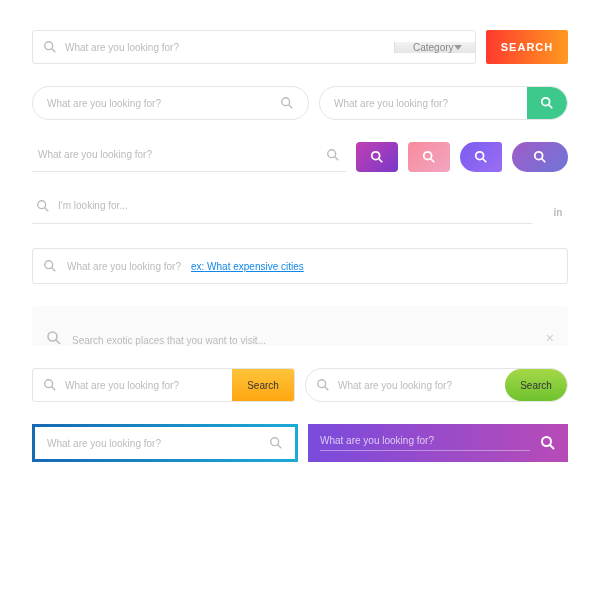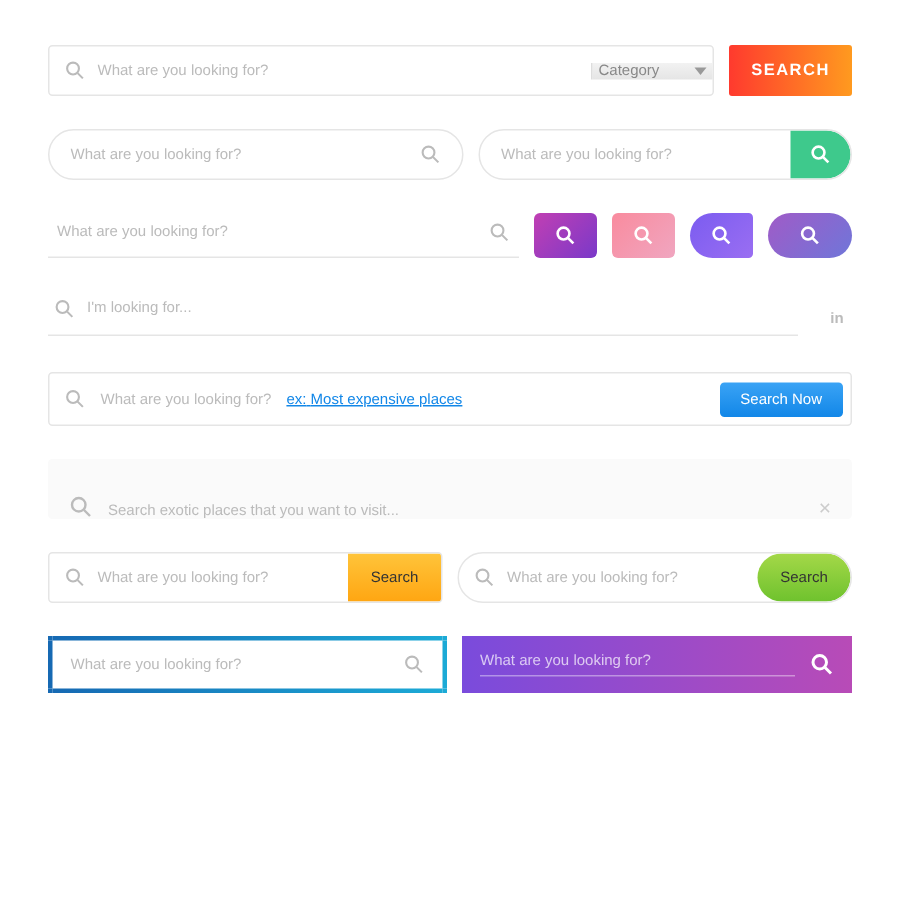--- a/index.html
+++ b/index.html
@@ -8,21 +8,21 @@
   input { border: none; outline: none; background: transparent; font-size: 10px; color: #333; width: 100%; }
   input::placeholder { color: #bbb; }
   .icon { display: inline-flex; align-items: center; justify-content: center; }
   .mag { stroke: #bbb; fill: none; stroke-width: 1.6; }
   .mag-white { stroke: #fff; fill: none; stroke-width: 2; }
   .caret { width:0; height:0; border-left:4px solid transparent; border-right:4px solid transparent; border-top:5px solid #999; display:inline-block; }
 
   
   .r1-box { flex:1; display:flex; align-items:center; border:1px solid #e5e5e5; border-radius:3px; height:34px; background:#fff; }
   .r1-box .left { display:flex; align-items:center; gap:8px; padding:0 10px; flex:1; }
-  .r1-cat { width:81px; background:linear-gradient(#f2f2f2,#e5e5e5); border-left:1px solid #ddd; display:flex; align-items:center; justify-content:space-between; padding:0 4px; font-size:10px; color:#888; }
+  .r1-cat { width:81px; background:linear-gradient(#f2f2f2,#e5e5e5); border-left:1px solid #ddd; display:flex; align-items:center; justify-content:space-between; padding:0 18px; font-size:10px; color:#888; }
   .r1-btn { width:82px; background:linear-gradient(90deg,#ff3a2e,#ff9a1f); color:#fff; display:flex; align-items:center; justify-content:center; font-weight:bold; font-size:11px; letter-spacing:1px; border-radius:2px; }
 
   
   .pill { flex:1; display:flex; align-items:center; border:1px solid #e5e5e5; border-radius:20px; height:34px; padding:0 14px; gap:8px; background:#fff; }
   .pill .tail { margin-left:auto; }
   .r2b-btn { width:40px; background:#3ec98c; display:flex; align-items:center; justify-content:center; border-top-right-radius:20px; border-bottom-right-radius:20px; margin-left:-2px; }
   .r2b { display:flex; flex:1; border:1px solid #e5e5e5; border-radius:20px; overflow:hidden; height:34px; }
   .r2b-in { flex:1; display:flex; align-items:center; padding:0 14px; }
 
   
@@ -159,22 +159,21 @@
   <div class="r4-in">in</div>
 </div>
 
 <div class="r5">
   <span class="icon">
       <svg width="14" height="14" class="mag">
         <use href="#mag"></use>
       </svg>
     </span>
   <span class="ph">What are you looking for?</span>
-  <span><span class="ex"><span>ex:</span> <span>Most expensive places</span></span></span>
-  <div class="r5-btn">Search Now</div>
+  <span><span class="ex"><span>ex:</span> <span>What expensive cities</span></span></span>
 </div>
 
 <div class="r6">
   <span class="icon">
       <svg width="16" height="16" class="mag">
         <use href="#mag"></use>
       </svg>
     </span>
   <input placeholder="Search exotic places that you want to visit..." style="">
   <span class="close">×</span>

